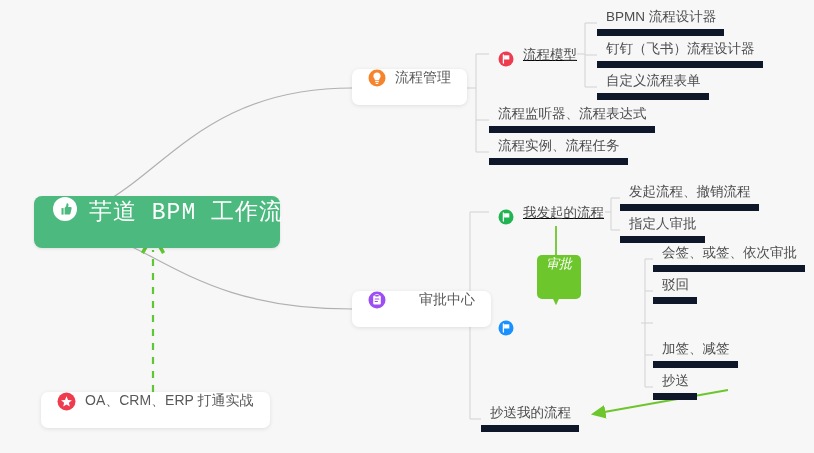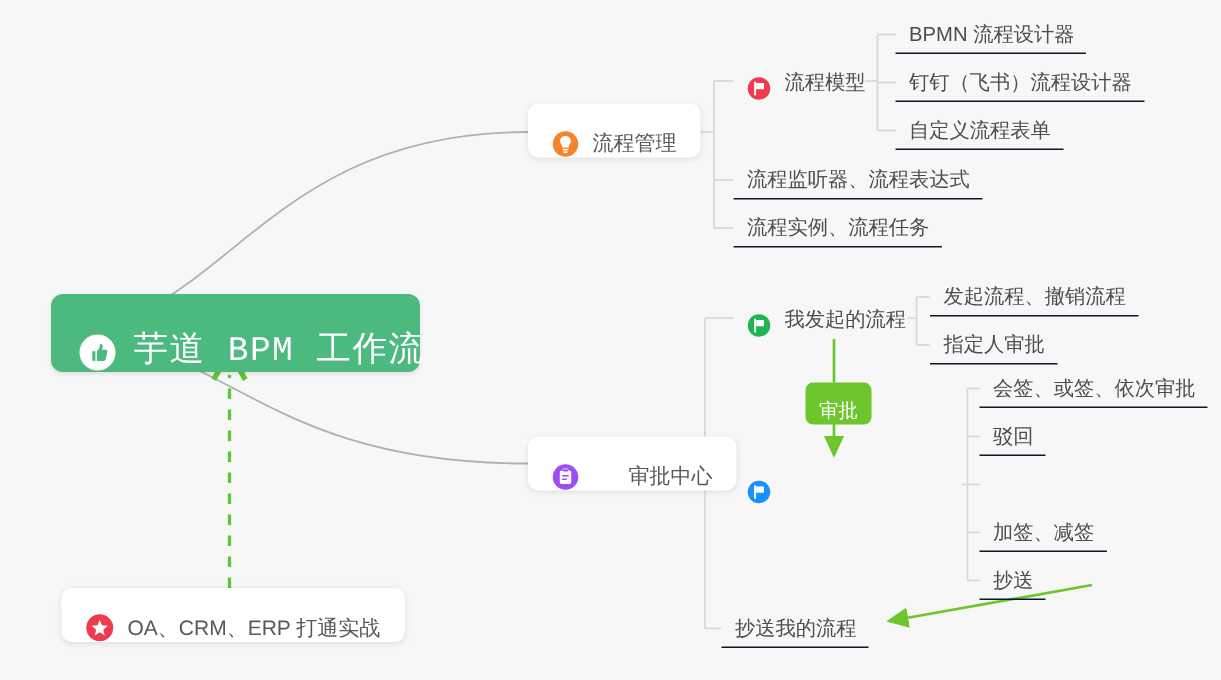--- a/index.html
+++ b/index.html
@@ -24,21 +24,21 @@
     position: absolute;
     left: 0; top: 0;
     width: 814px;
     height: 453px;
     pointer-events: none;
   }
   .node {
     position: absolute;
     box-sizing: border-box;
     display: flex;
-    align-items: flex-end;
+    align-items: flex-start;
     white-space: nowrap;
   }
 
   
   .root-node {
     background: #4cb97f;
     border-radius: 8px;
     padding: 0 18px;
     height: 52px;
     box-shadow: 0 1px 3px rgba(0,0,0,0.10);
@@ -61,42 +61,44 @@
   .card-label {
     color: #595959;
     font-size: 14px;
     margin-left: 9px;
   }
 
   
   .text-node {
     height: 26px;
     padding: 0 8px 0 9px;
-    border-bottom: 1px solid #0f172a;
+    border-bottom: 7px solid #0f172a;
     align-items: flex-end;
   }
   .text-node .text-label {
     color: #4d4d4d;
     font-size: 13.5px;
     padding-bottom: 3px;
   }
   .text-node.with-icon .text-label {
     margin-left: 9px;
   }
   .text-node.no-rule {
     border-bottom: none;
+    text-decoration: underline;
   }
 
   
   .tag-node {
     background: #6cc62c;
     border-radius: 5px;
-    height: 28px;
+    height: 44px;
     padding: 0 9px;
     justify-content: center;
+    font-style: italic;
   }
   .tag-label {
     color: #ffffff;
     font-size: 13px;
   }
 
   
   .icon {
     display: inline-flex;
     align-items: center;

